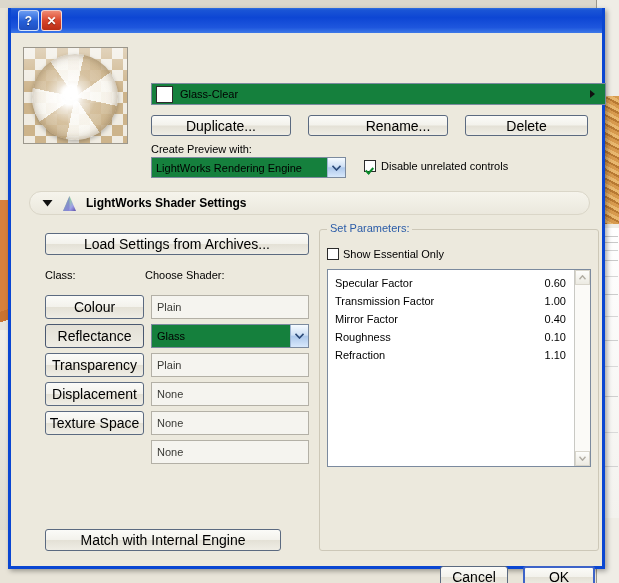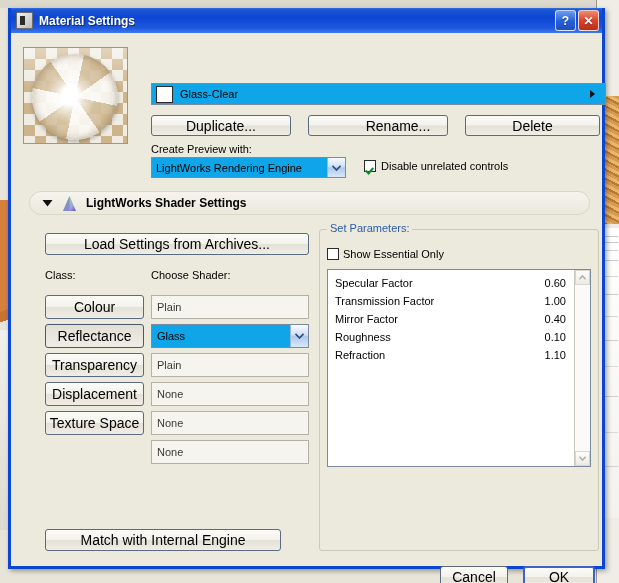--- a/index.html
+++ b/index.html
@@ -102,21 +102,21 @@
     text-align:center;
   }
   .btn.pressed{
     background:linear-gradient(180deg,#e3e0d6,#eeece4);
     border-color:#4a5870;
   }
   .btn.default{
     border:2px solid #3d63c8;
   }
   .field{
-    background:#0ea5e9;border:1px solid #7b8a9e;box-sizing:border-box;
+    background:#15803d;border:1px solid #7b8a9e;box-sizing:border-box;
     display:flex;align-items:center;font-size:11px;color:#000;
   }
   .field.flat{
     background:#f5f4ef;border:1px solid #b3b0a6;color:#3a3a36;
   }
   .combo-arrow{
     width:17px;height:100%;margin-left:auto;flex:none;
     background:linear-gradient(180deg,#f6fbff,#cfe0f5 45%,#aec9ec 52%,#d8e8fb);
     border-left:1px solid #9db4d2;
     display:flex;align-items:center;justify-content:center;
@@ -155,40 +155,40 @@
     background:radial-gradient(circle,#ffffff 0 35%,rgba(255,255,255,0) 72%);
     filter:blur(1px);
   }
 
   #mat-combo{position:absolute;left:140px;top:50px;width:455px;height:22px;padding:0 4px;gap:7px;}
   #mat-swatch{width:15px;height:15px;background:#fff;border:1px solid #2b2b2b;flex:none;}
   #mat-arrow{margin-left:auto;flex:none;display:flex;align-items:center;padding-right:4px;}
 
   #btn-duplicate{position:absolute;left:140px;top:82px;width:140px;height:21px;}
   #btn-rename{position:absolute;left:297px;top:82px;width:140px;height:21px;padding-left:40px;}
-  #btn-delete{position:absolute;left:454px;top:82px;width:135px;height:21px;}
+  #btn-delete{position:absolute;left:454px;top:82px;width:123px;height:21px;}
 
   #lbl-create{position:absolute;left:140px;top:110px;}
   #engine-combo{position:absolute;left:140px;top:124px;width:195px;height:21px;padding-left:4px;}
   #chk-disable-wrap{position:absolute;left:353px;top:127px;display:flex;align-items:center;gap:5px;}
 
   
   #section-header{
     position:absolute;left:18px;top:158px;width:561px;height:24px;
     background:linear-gradient(180deg,#f6f4ec,#ebe8dd);
     border:1px solid #dad6c8;border-radius:12px;
     display:flex;align-items:center;gap:8px;padding-left:12px;box-sizing:border-box;
   }
   #section-title{font-weight:bold;font-size:12px;color:#000;}
   #prism{width:17px;height:17px;flex:none;}
 
   #panel-left{position:absolute;left:18px;top:190px;width:282px;height:330px;}
   #btn-load{position:absolute;left:16px;top:10px;width:264px;height:22px;}
   #lbl-class{position:absolute;left:16px;top:46px;}
-  #lbl-shader{position:absolute;left:122px;top:46px;}
+  #lbl-shader{position:absolute;left:116px;top:46px;}
   .class-btn{position:absolute;left:16px;width:99px;height:24px;}
   .shader-field{position:absolute;left:122px;width:158px;height:24px;padding-left:5px;}
   #btn-match{position:absolute;left:16px;top:306px;width:236px;height:22px;text-align:right;}
 
   
   #groupbox{
     position:absolute;left:308px;top:196px;width:280px;height:322px;
     border:1px solid #cdc8b8;border-radius:3px;box-sizing:border-box;
   }
   #group-legend{
@@ -229,24 +229,20 @@
   <div id="bg-left2"></div>
   <div id="bg-right-panel">
     <div id="bg-wood"></div>
     <div id="bg-sheet"></div>
   </div>
 </div>
 
 <div id="dialog">
 
   <div id="titlebar">
-    <div id="titlebar-left">
-      <div class="tb-icon"></div>
-      <div id="title-text">Material Settings</div>
-    </div>
     <div class="tb-btn" id="btn-help">?</div>
     <div class="tb-btn" id="btn-close">✕</div>
   </div>
 
   <div id="client">
 
     <div id="preview">
       <div class="floorfade"></div>
       <div id="sphere">
         <div class="glint"></div>

